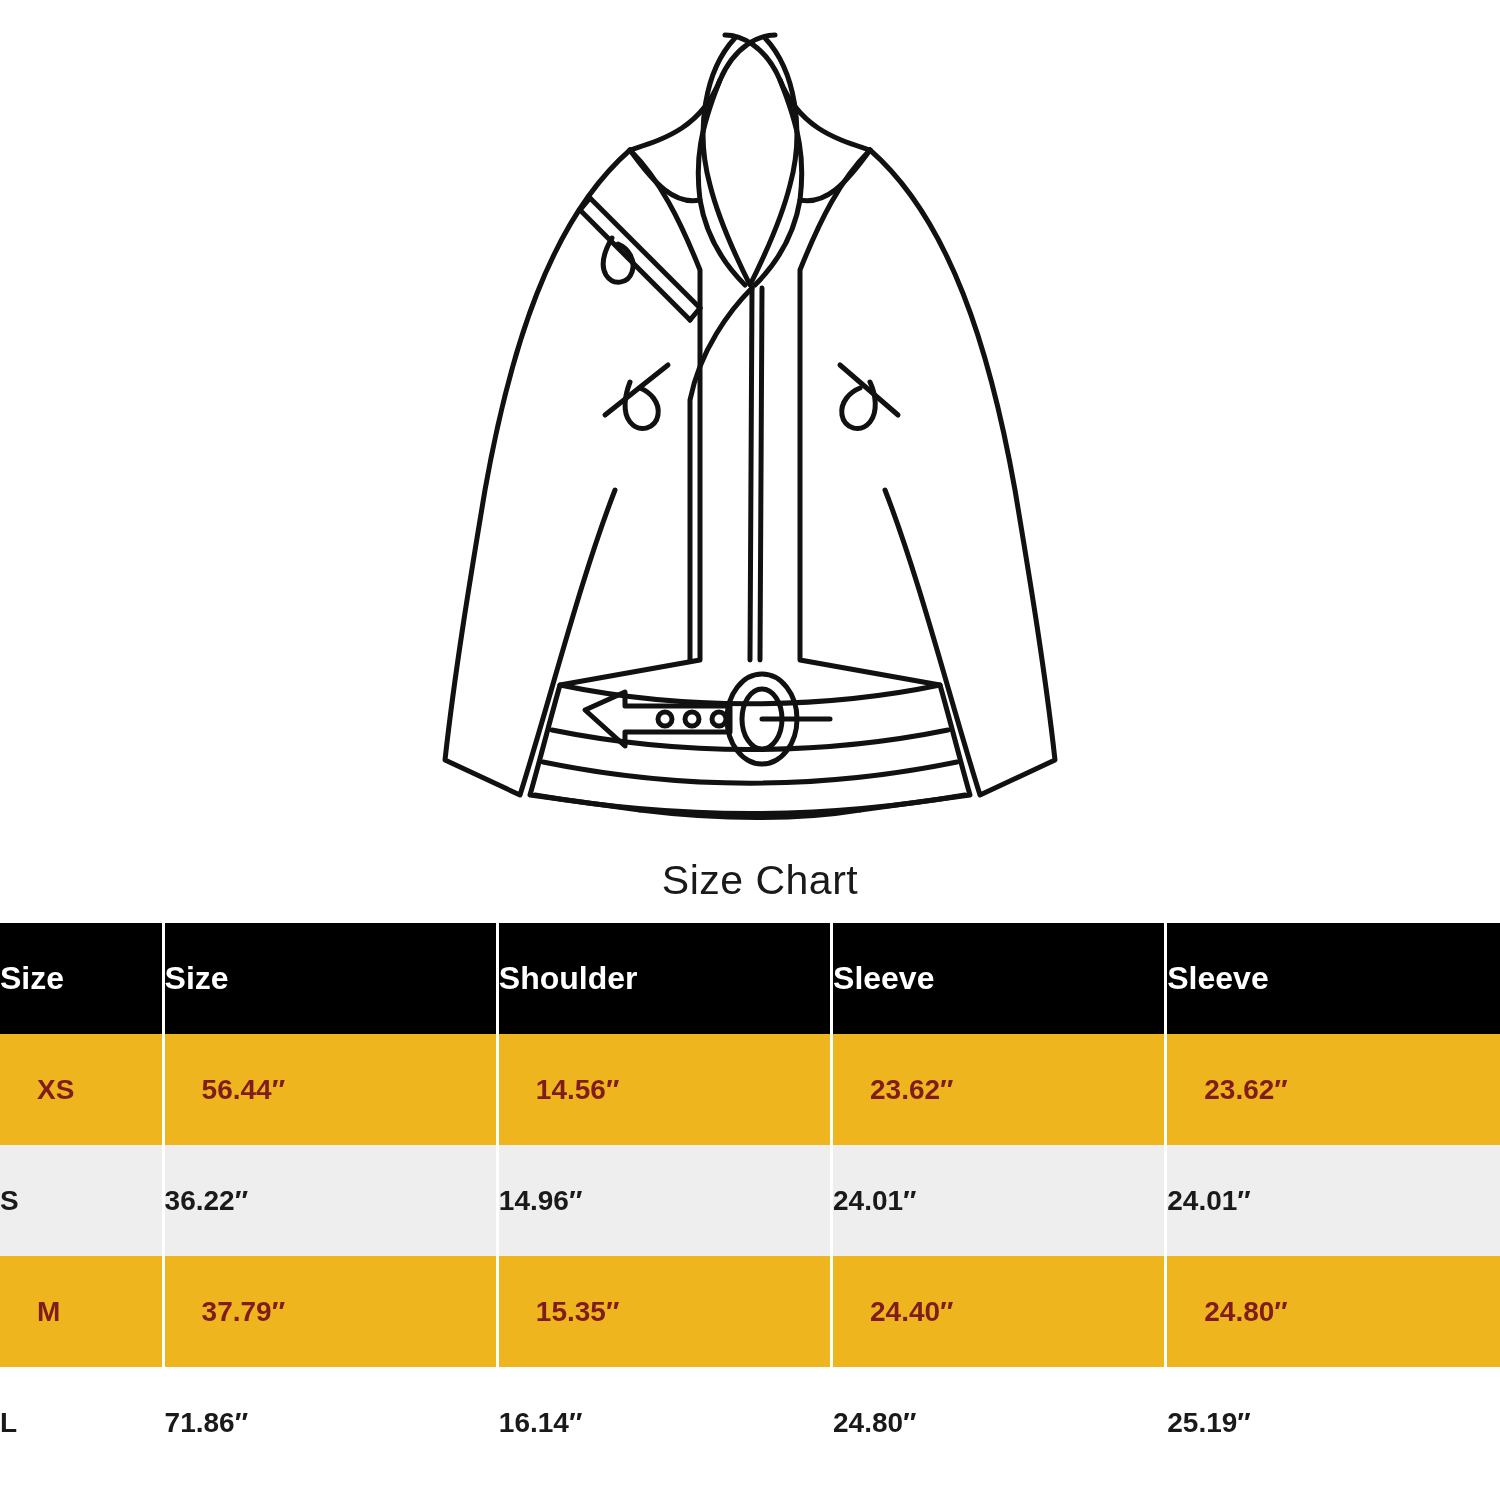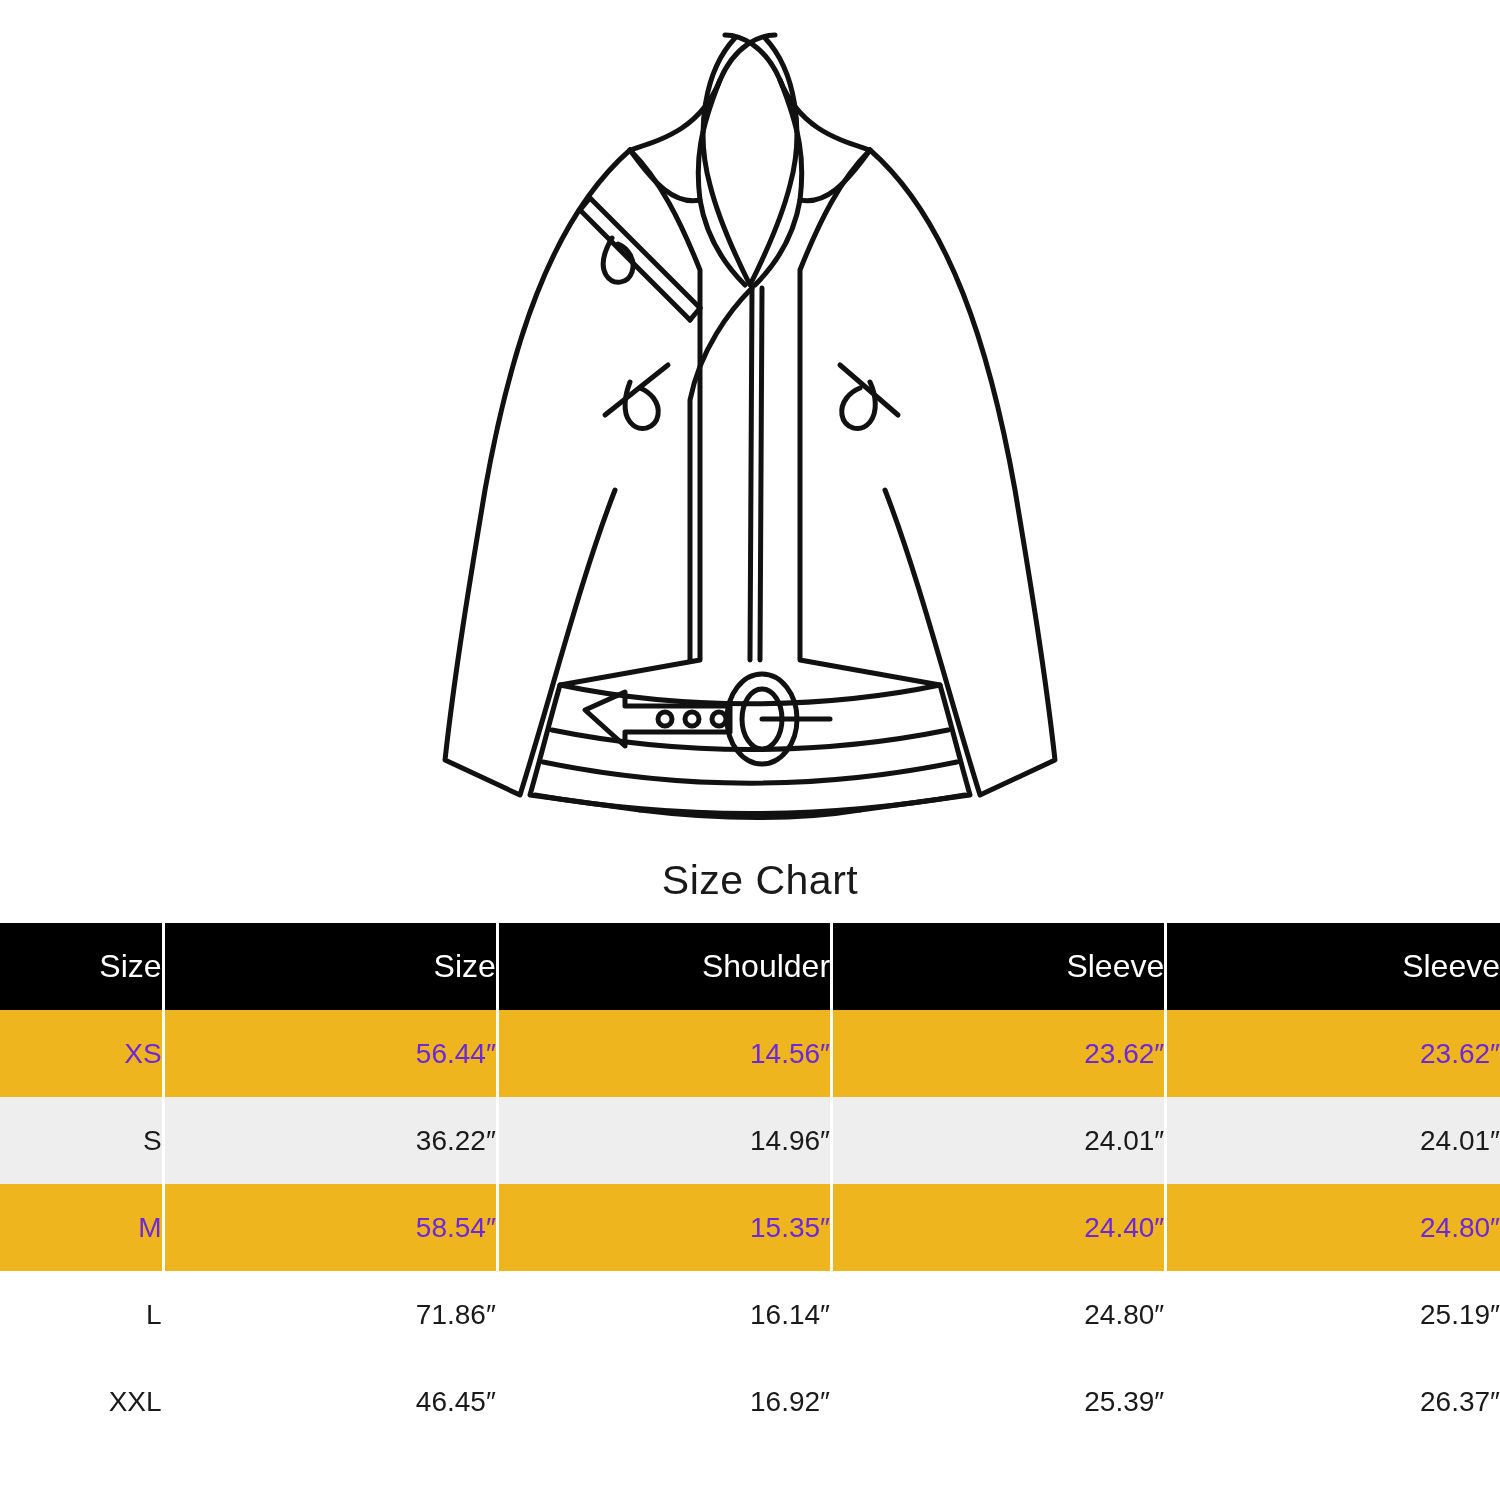--- a/index.html
+++ b/index.html
@@ -43,41 +43,42 @@
     padding-left: 20px;
   }
   table.size-table {
     width: 1500px;
     border-collapse: collapse;
     table-layout: fixed;
     font-size: 28px;
   }
   table.size-table th,
   table.size-table td {
-    text-align: right;
+    text-align: left;
     vertical-align: middle;
-    height: 87px;
+    height: 111px;
     padding: 0;
     border-right: 3px solid #ffffff;
-    font-weight: 400;
+    font-weight: 700;
   }
   table.size-table th:last-child,
   table.size-table td:last-child {
     border-right: none;
   }
   table.size-table thead th {
     background: #000000;
     color: #ffffff;
     font-size: 32px;
   }
   col.c-size { width: 163px; }
   col.c-other { width: 334px; }
   tr.row-accent td {
     background: #efb51e;
-    color: #6d28d9;
+    color: #7f1d1d;
+    padding-left: 37px;
   }
   tr.row-light td {
     background: #eeeeee;
     color: #1a1a1a;
   }
   tr.row-white td {
     background: #ffffff;
     color: #1a1a1a;
   }
 </style>
@@ -176,21 +177,21 @@
       </tr>
       <tr class="row-light">
         <td>S</td>
         <td>36.22″</td>
         <td>14.96″</td>
         <td>24.01″</td>
         <td>24.01″</td>
       </tr>
       <tr class="row-accent">
         <td>M</td>
-        <td>58.54″</td>
+        <td>37.79″</td>
         <td>15.35″</td>
         <td>24.40″</td>
         <td>24.80″</td>
       </tr>
       <tr class="row-white">
         <td>L</td>
         <td>71.86″</td>
         <td>16.14″</td>
         <td>24.80″</td>
         <td>25.19″</td>

